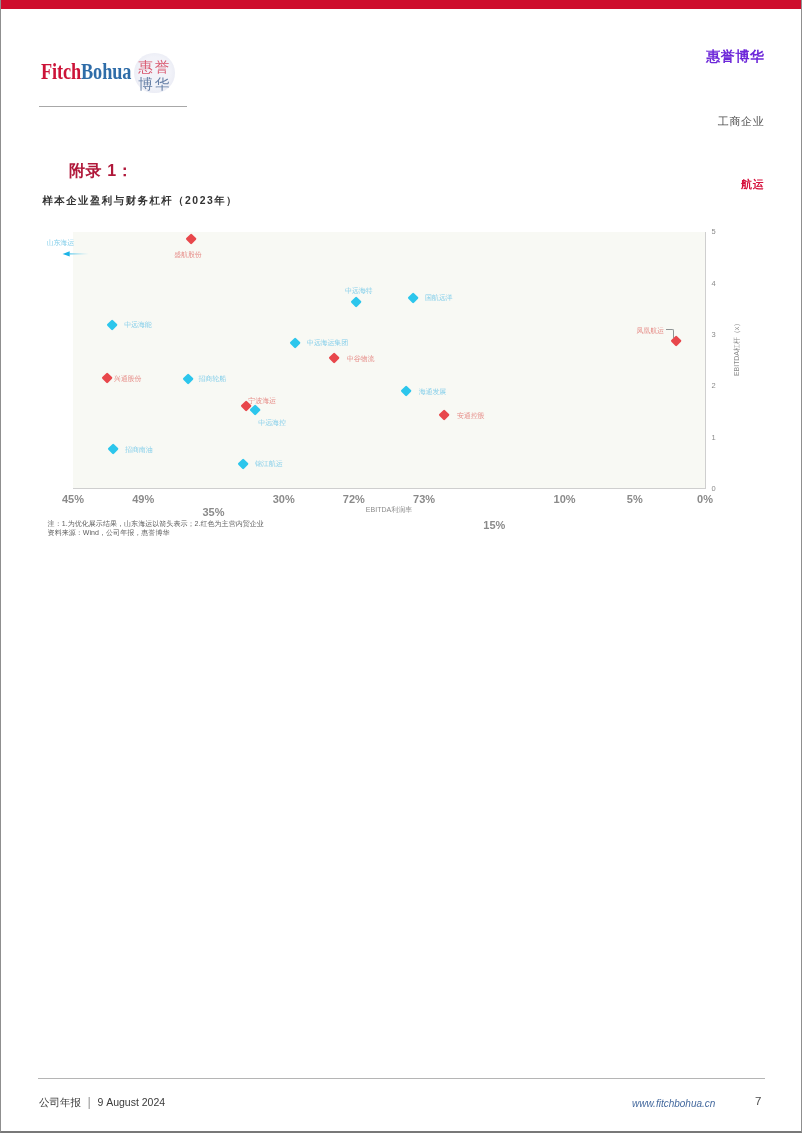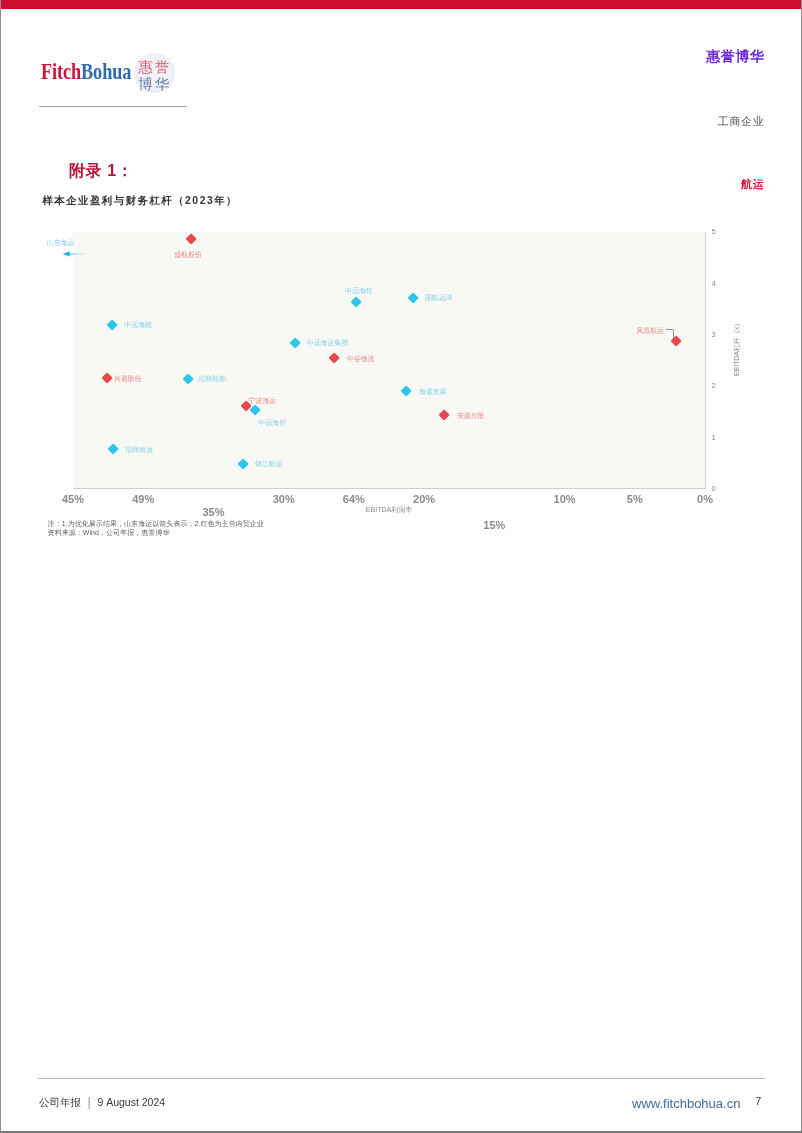--- a/index.html
+++ b/index.html
@@ -53,21 +53,21 @@
   .leader{position:absolute;border:0;border-top:1px solid #8f9494;border-right:1px solid #8f9494;
           border-top-right-radius:2px;}
   .arrowann{position:absolute;}
   .note{position:absolute;left:47.6px;font-size:7px;line-height:7px;color:#5d5d5d;letter-spacing:0.05px;}
 
   
   .footrule{position:absolute;left:38px;top:1078px;width:727px;height:0;
             border-top:1px solid #b5b5b5;}
   .foot-left{position:absolute;left:39px;top:1096px;font-size:10.5px;line-height:11px;color:#3a3a3a;}
   .foot-left .sep{color:#9a9a9a;margin:0 6.5px;font-size:13px;}
-  .foot-url{position:absolute;left:632px;top:1097.5px;font-size:13px;line-height:11px;color:#44699e;}
+  .foot-url{position:absolute;left:632px;top:1097.5px;font-size:10px;line-height:11px;color:#44699e;font-style:italic;}
   .foot-page{position:absolute;left:755px;top:1096px;font-size:11.5px;line-height:11px;color:#4a4a4a;}
 </style>
 </head>
 <body>
 
 <div id="page">
   <div class="pageborder"></div>
   <div class="topbar"></div>
 
   <div class="logo-wrap">
@@ -91,22 +91,22 @@
   <div class="chart-title">样本企业盈利与财务杠杆（2023年）</div>
 
   <div id="chart">
       <div class="plotbg" style="left:73px;top:231.6px;width:632px;height:256.4px;"></div>
       <div class="axisline" style="left:72.5px;top:488px;width:633.5px;height:1px;"></div>
       <div class="axisline" style="left:705px;top:231.6px;width:1px;height:257.4px;"></div>
       <div class="tick" style="left:53px;top:493px;width:40px;">45%</div>
       <div class="tick" style="left:123.22222222222229px;top:493px;width:40px;">49%</div>
       <div class="tick" style="left:193.44444444444446px;top:506px;width:40px;">35%</div>
       <div class="tick" style="left:263.6666666666667px;top:493px;width:40px;">30%</div>
-      <div class="tick" style="left:333.88888888888886px;top:493px;width:40px;">64%</div>
-      <div class="tick" style="left:404.11111111111114px;top:493px;width:40px;">20%</div>
+      <div class="tick" style="left:333.88888888888886px;top:493px;width:40px;">72%</div>
+      <div class="tick" style="left:404.11111111111114px;top:493px;width:40px;">73%</div>
       <div class="tick" style="left:474.33333333333337px;top:519px;width:40px;">15%</div>
       <div class="tick" style="left:544.5555555555555px;top:493px;width:40px;">10%</div>
       <div class="tick" style="left:614.7777777777778px;top:493px;width:40px;">5%</div>
       <div class="tick" style="left:685px;top:493px;width:40px;">0%</div>
       <div class="ytick" style="left:711.5px;top:483.8px;">0</div>
       <div class="ytick" style="left:711.5px;top:432.52000000000004px;">1</div>
       <div class="ytick" style="left:711.5px;top:381.24px;">2</div>
       <div class="ytick" style="left:711.5px;top:329.96000000000004px;">3</div>
       <div class="ytick" style="left:711.5px;top:278.68px;">4</div>
       <div class="ytick" style="left:711.5px;top:227.40000000000003px;">5</div>

